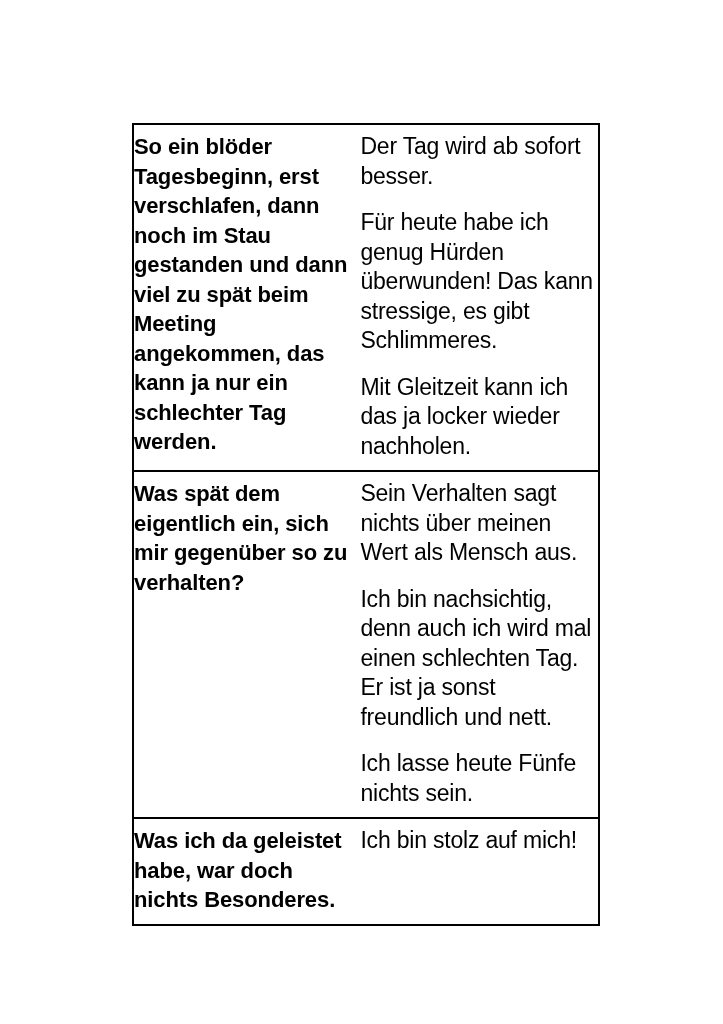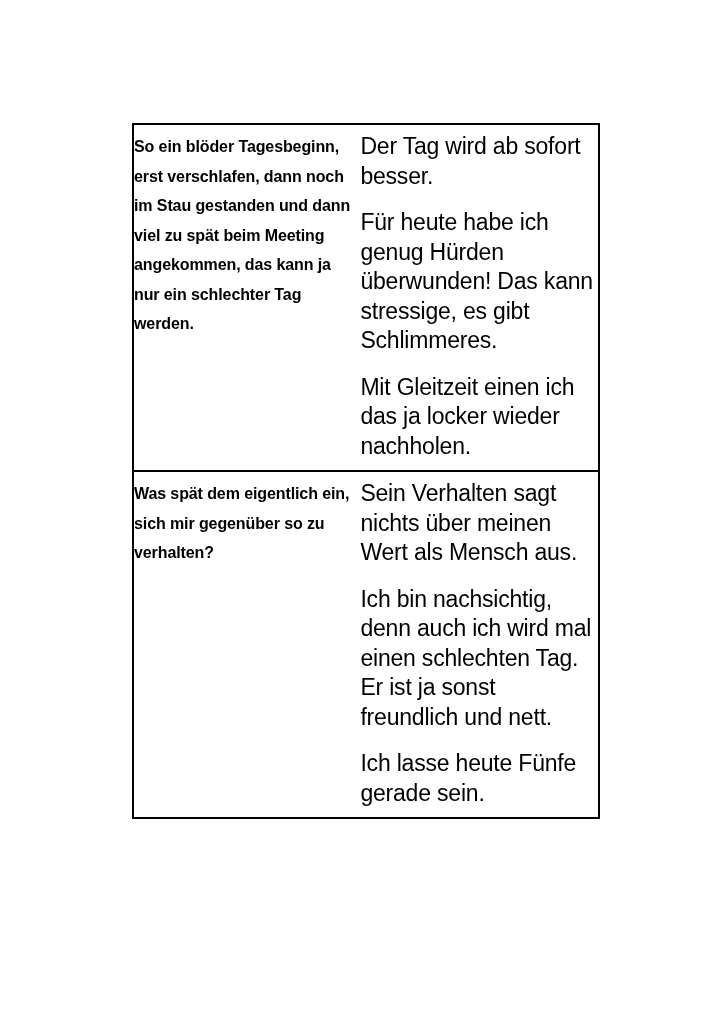--- a/index.html
+++ b/index.html
@@ -48,21 +48,21 @@
     vertical-align: top;
     padding: 7px 0 9px 0;
     border: none;
   }
 
   td.col-negative {
     width: 222px;
     padding-left: 7px;
     padding-right: 6px;
     font-weight: bold;
-    font-size: 16px;
+    font-size: 22px;
     line-height: 29.5px;
     letter-spacing: -0.1px;
   }
 
   td.col-positive {
     width: 233px;
     padding-left: 5px;
     padding-right: 0px;
     font-weight: normal;
     font-size: 23px;
@@ -86,28 +86,36 @@
 <div id="page">
   <table id="reframe-table">
     <tbody>
         <tr class="table-row">
           <td class="col-negative">
             <p class="thought-block">So ein blöder Tagesbeginn, erst verschlafen, dann noch im Stau gestanden und dann viel zu spät beim Meeting angekommen, das kann ja nur ein schlechter Tag werden.</p>
           </td>
           <td class="col-positive">
             <p class="reframe-block">Der Tag wird ab sofort besser.</p>
             <p class="reframe-block">Für heute habe ich genug Hürden überwunden! Das kann stressige, es gibt Schlimmeres.</p>
-            <p class="reframe-block">Mit Gleitzeit einen ich das ja locker wieder nachholen.</p>
+            <p class="reframe-block">Mit Gleitzeit kann ich das ja locker wieder nachholen.</p>
           </td>
         </tr>
         <tr class="table-row">
           <td class="col-negative">
             <p class="thought-block">Was spät dem eigentlich ein, sich mir gegenüber so zu verhalten?</p>
           </td>
           <td class="col-positive">
             <p class="reframe-block">Sein Verhalten sagt nichts über meinen Wert als Mensch aus.</p>
             <p class="reframe-block">Ich bin nachsichtig, denn auch ich wird mal einen schlechten Tag. Er ist ja sonst freundlich und nett.</p>
-            <p class="reframe-block">Ich lasse heute Fünfe gerade sein.</p>
+            <p class="reframe-block">Ich lasse heute Fünfe nichts sein.</p>
+          </td>
+        </tr>
+        <tr class="table-row">
+          <td class="col-negative">
+            <p class="thought-block">Was ich da geleistet habe, war doch nichts Besonderes.</p>
+          </td>
+          <td class="col-positive">
+            <p class="reframe-block">Ich bin stolz auf mich!</p>
           </td>
         </tr>
       </tbody>
   </table>
 </div>
 
 </body></html>

